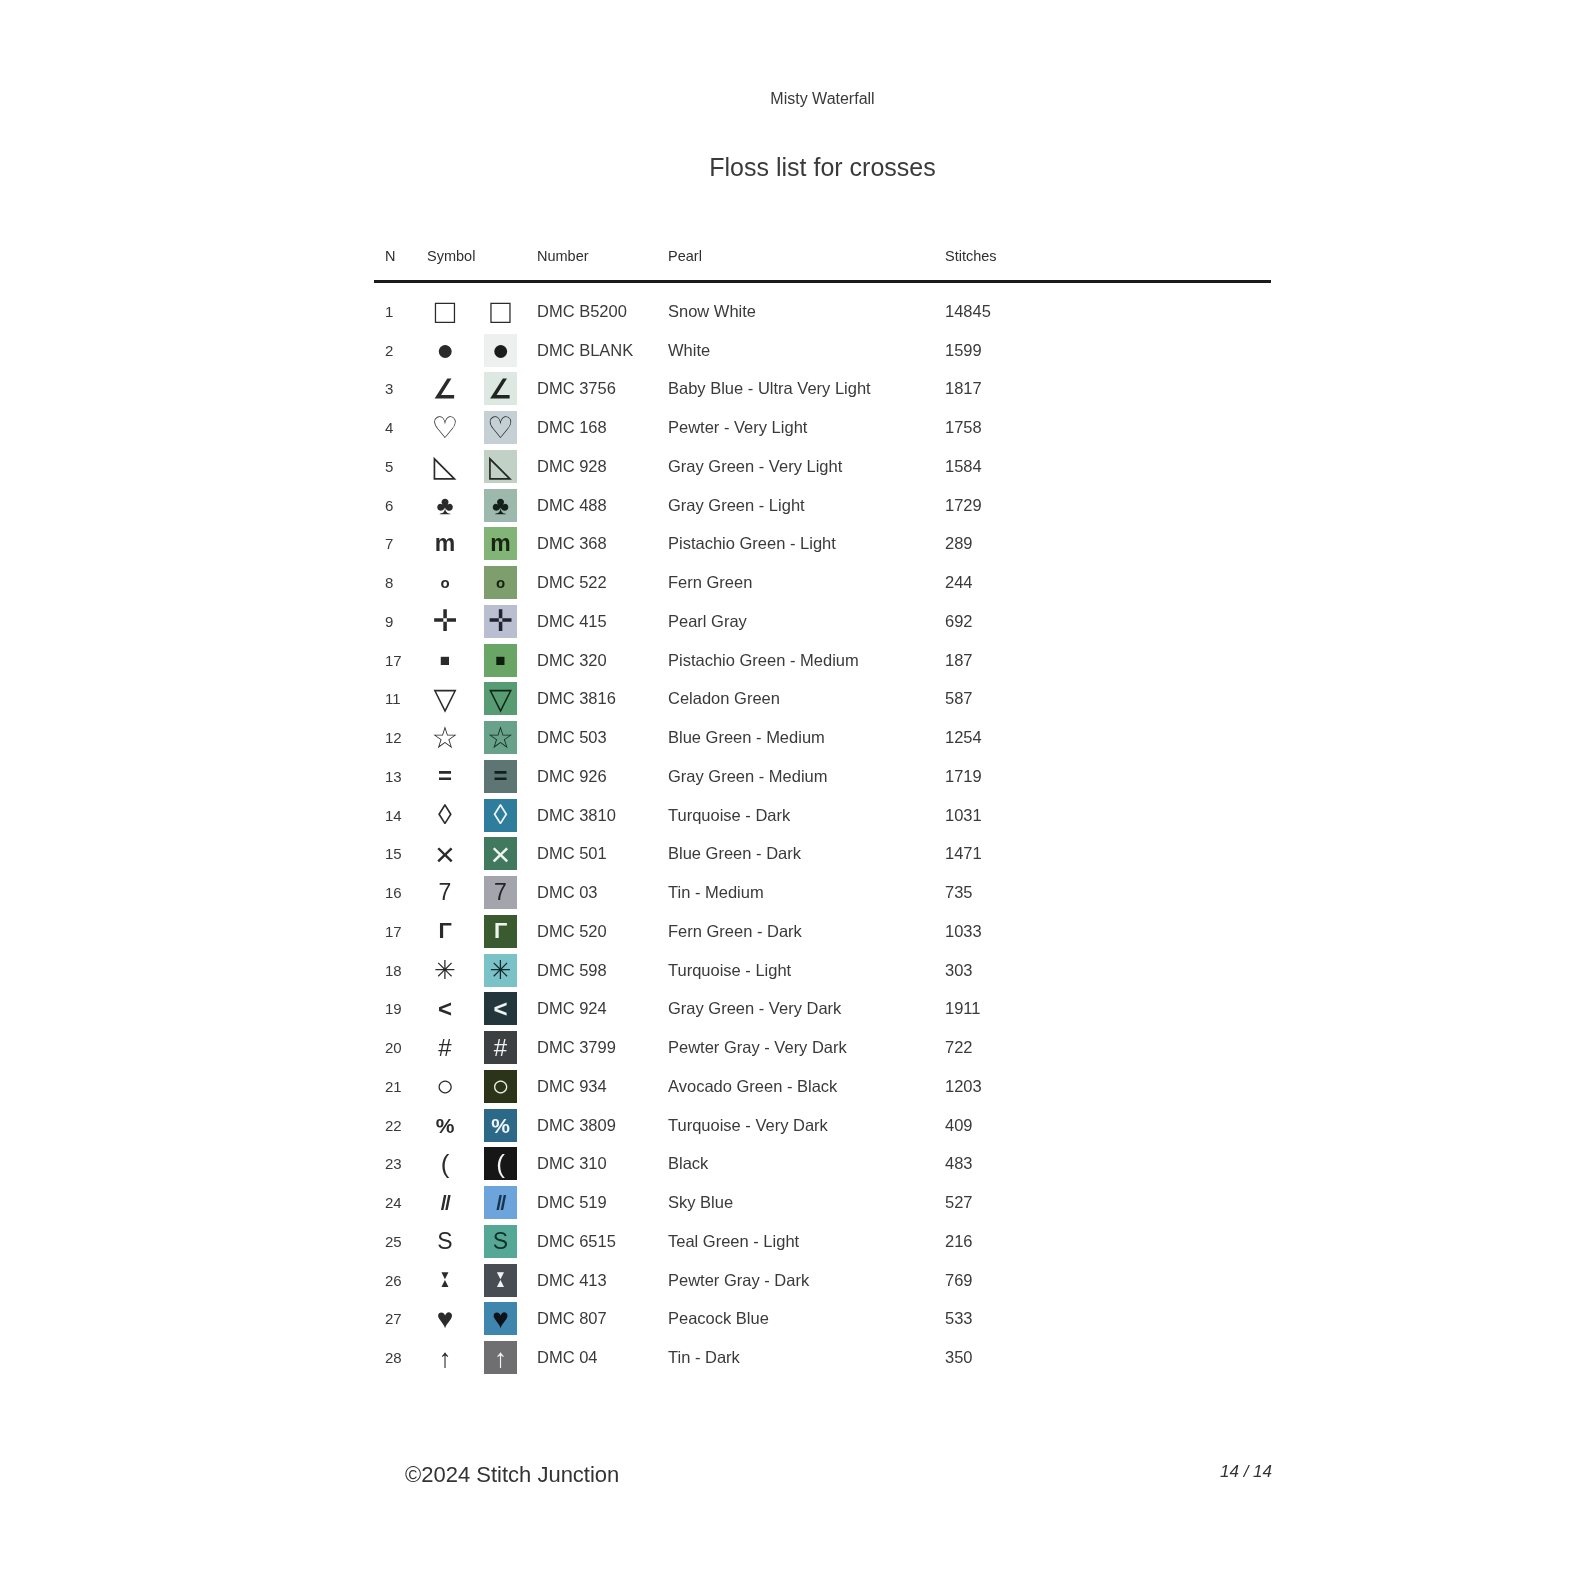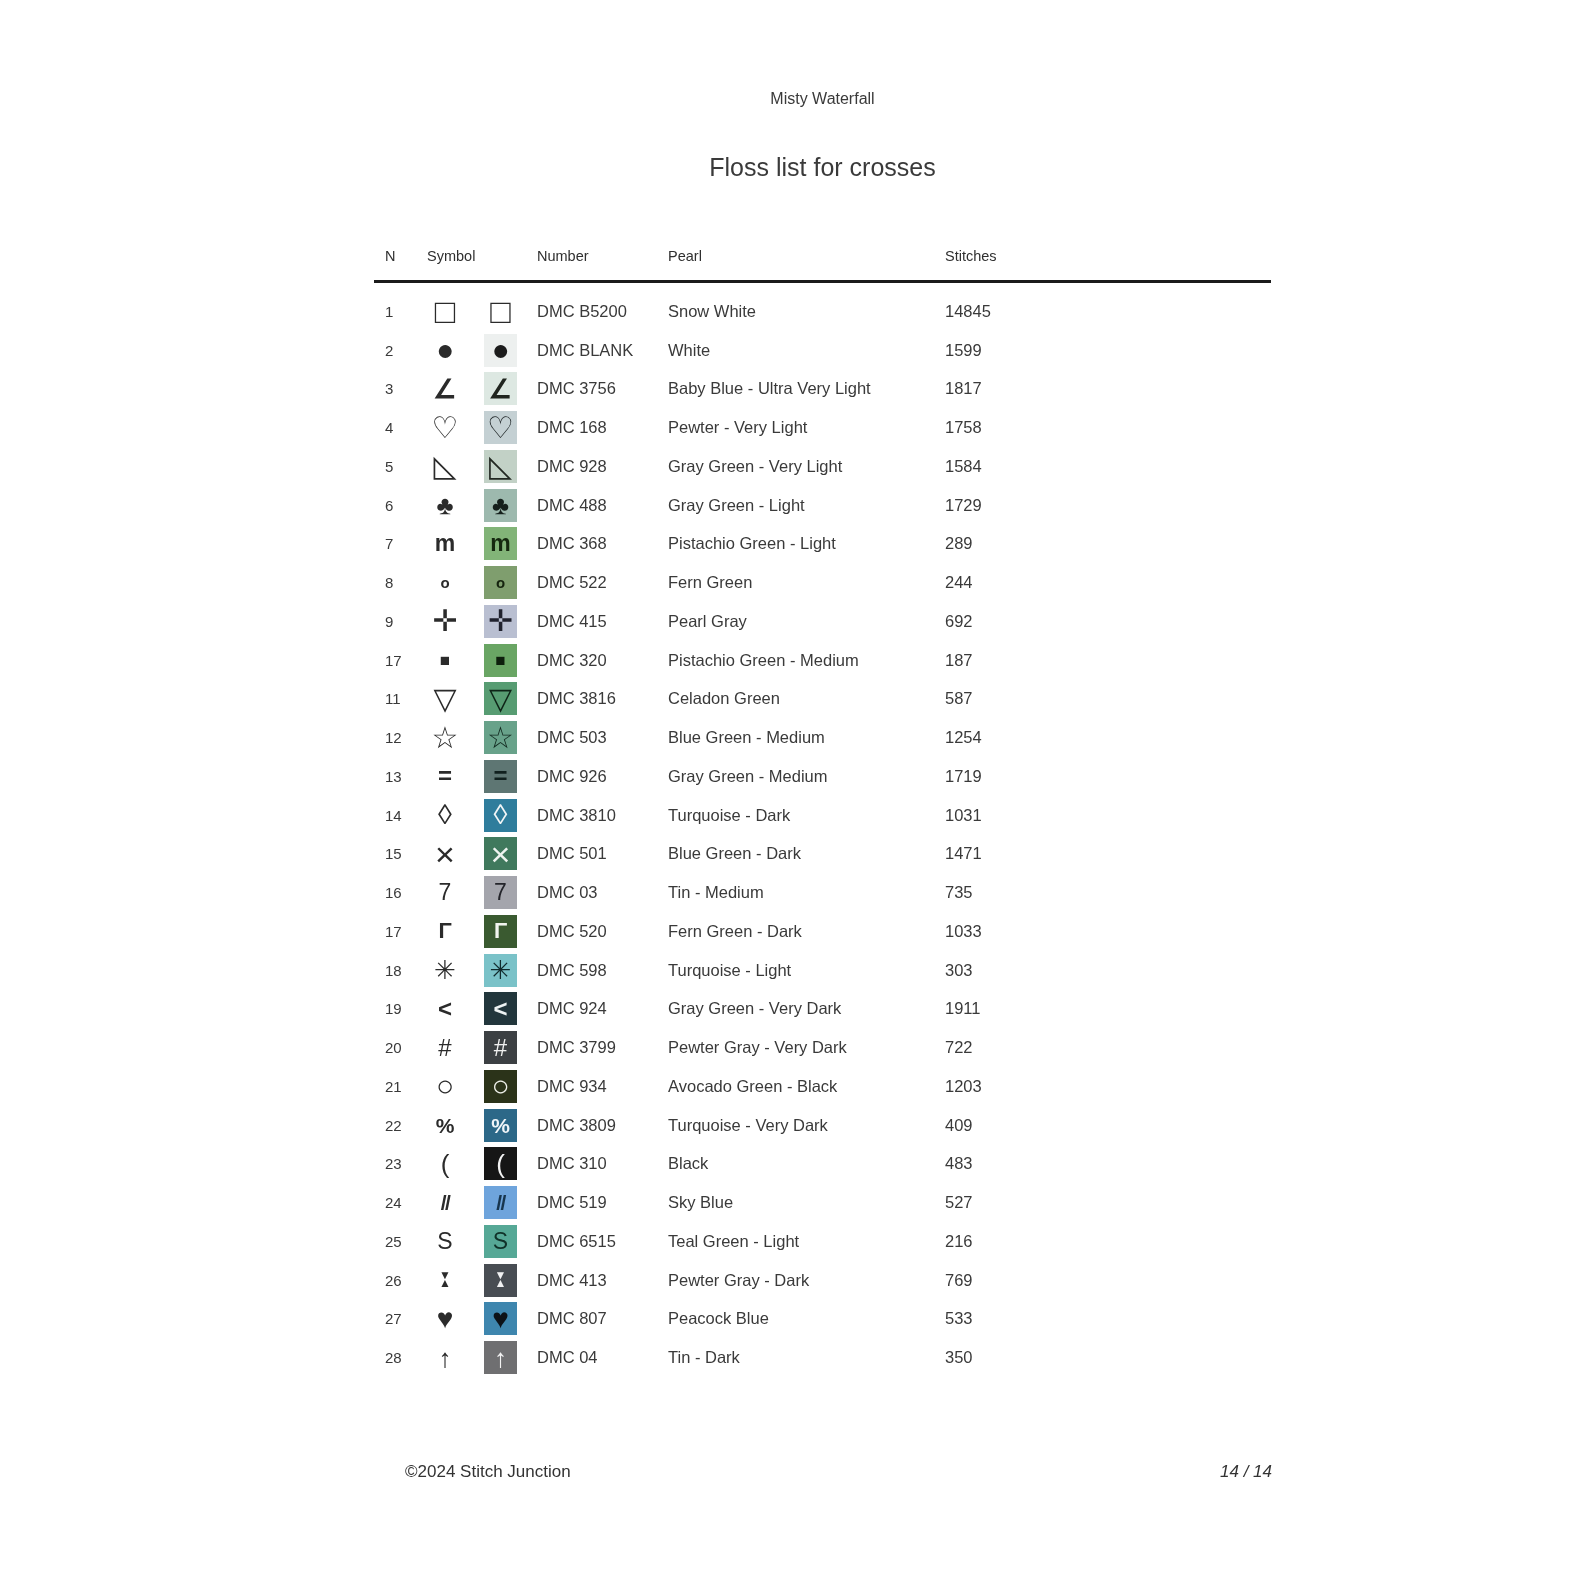--- a/index.html
+++ b/index.html
@@ -26,21 +26,21 @@
   }
   .c-n{padding-left:11px;font-size:15px;}
   .c-sym{display:flex;justify-content:center;align-items:center;color:#2b2b2b;}
   .c-swatch{display:flex;align-items:center;}
   .swatch{
     width:33px;height:33px;margin-left:10px;flex:0 0 auto;
     display:flex;align-items:center;justify-content:center;
   }
   .glyph{line-height:1;display:block;}
   .glyph.stack{white-space:pre;text-align:center;line-height:.66;}
-  .footer-left{position:absolute;left:405px;top:1462px;font-size:17px;color:#333;}
+  .footer-left{position:absolute;left:405px;top:1462px;font-size:22px;color:#333;}
   .footer-right{position:absolute;right:316px;top:1462px;font-size:17px;color:#333;font-style:italic;}
 </style>
 </head>
 <body>
 
 <div class="page">
 
   <div class="titles">
     <div class="subtitle">Misty Waterfall</div>
     <div class="title">Floss list for crosses</div>

